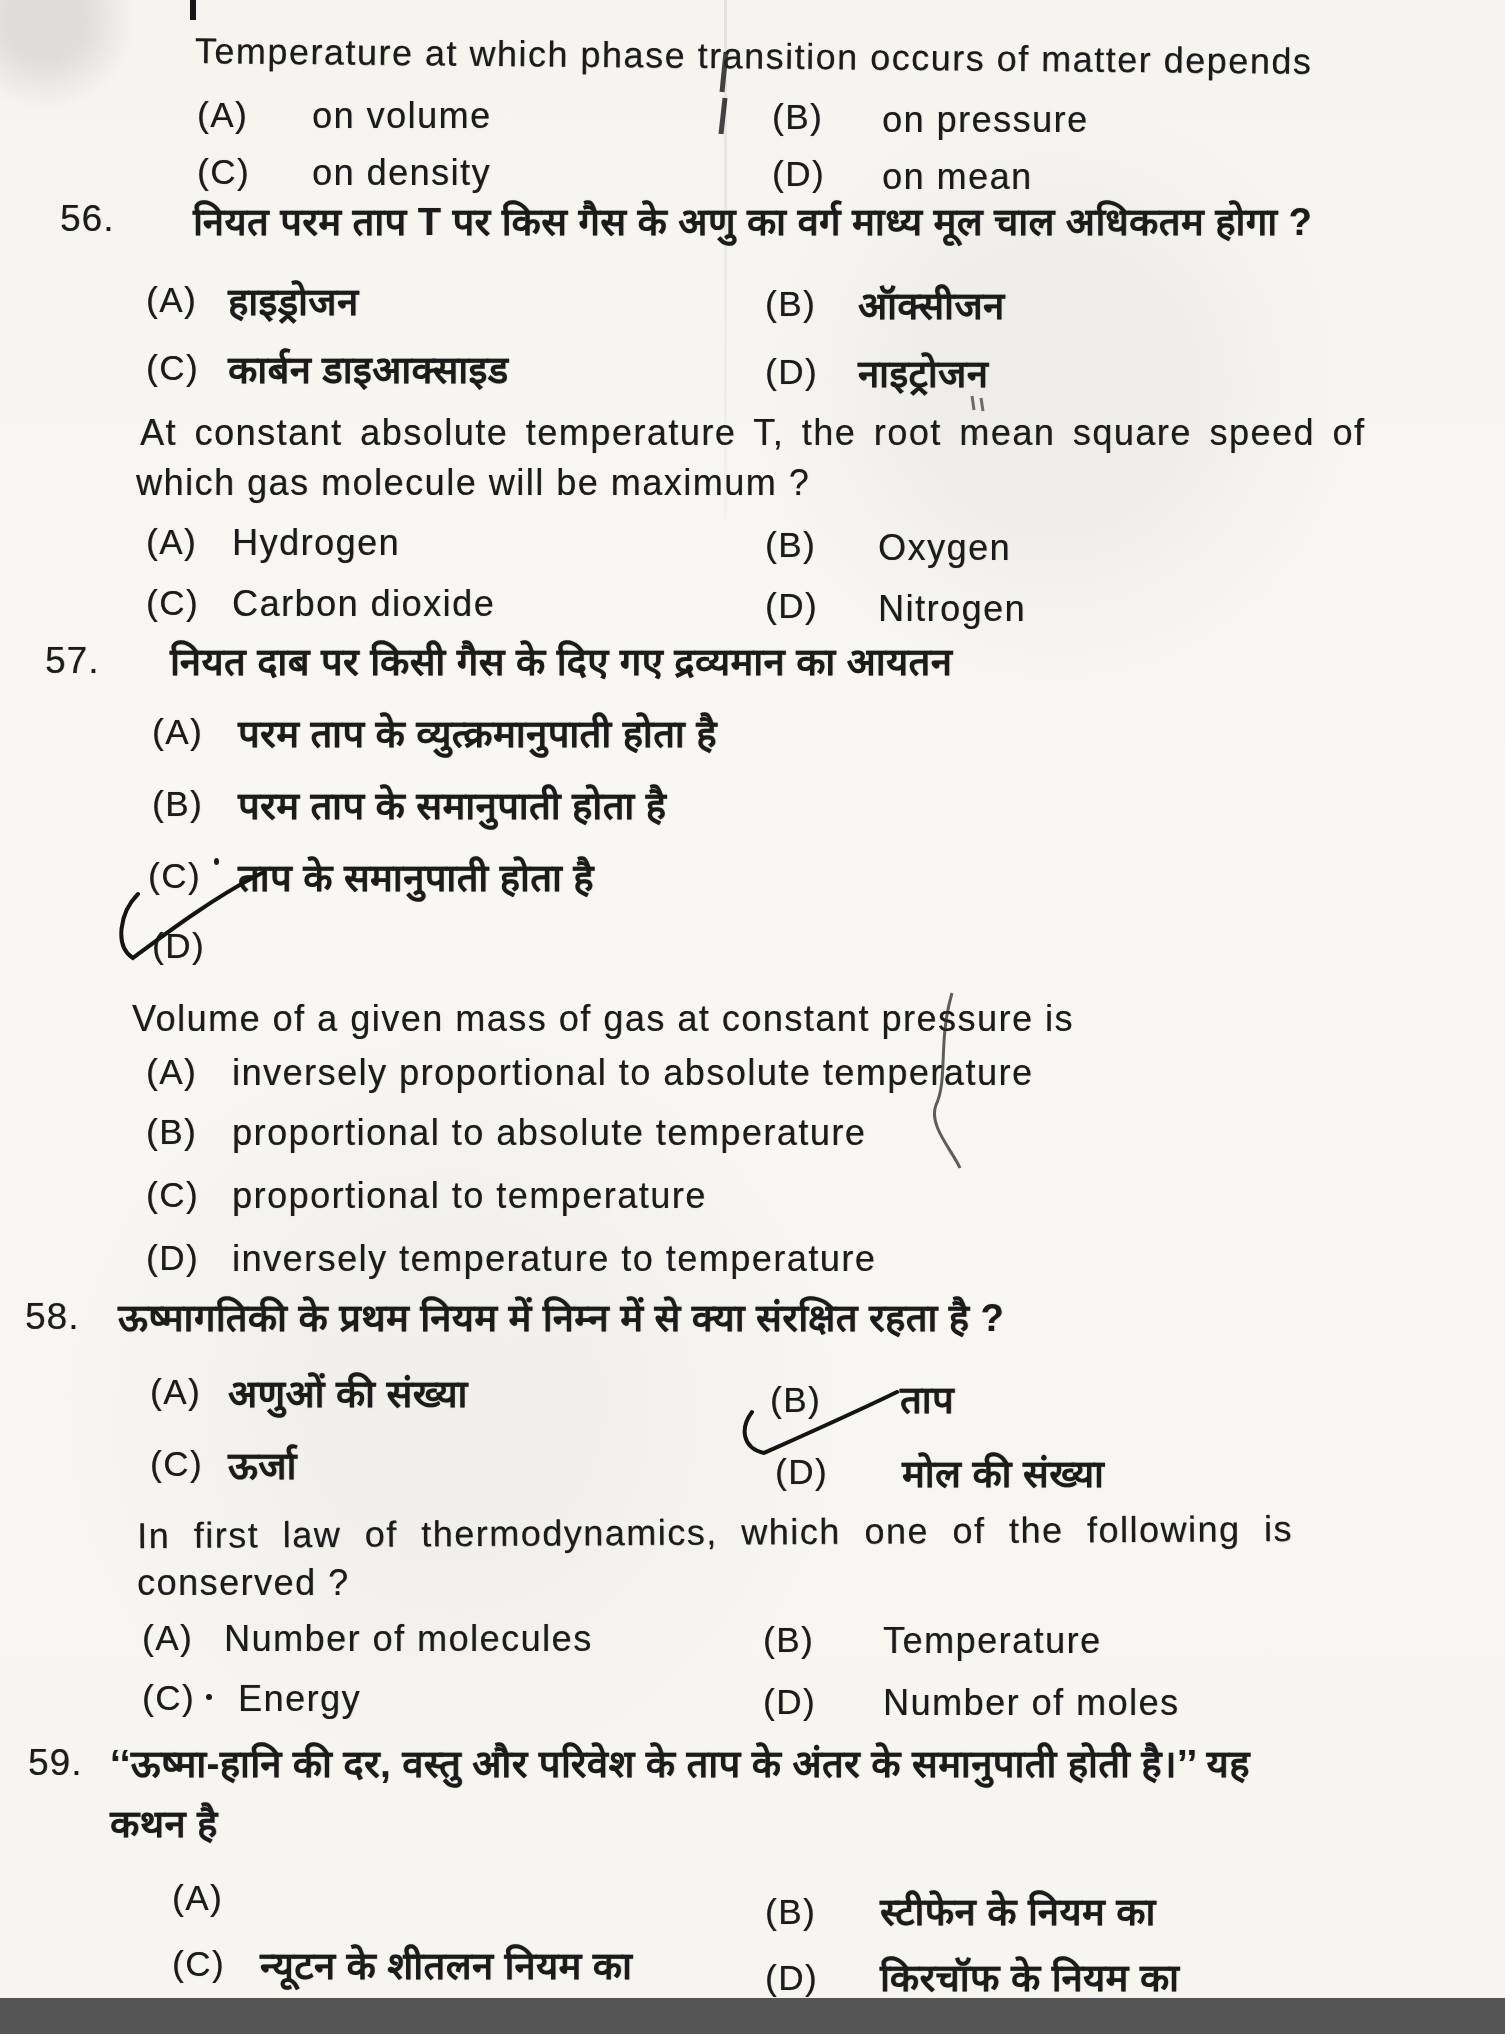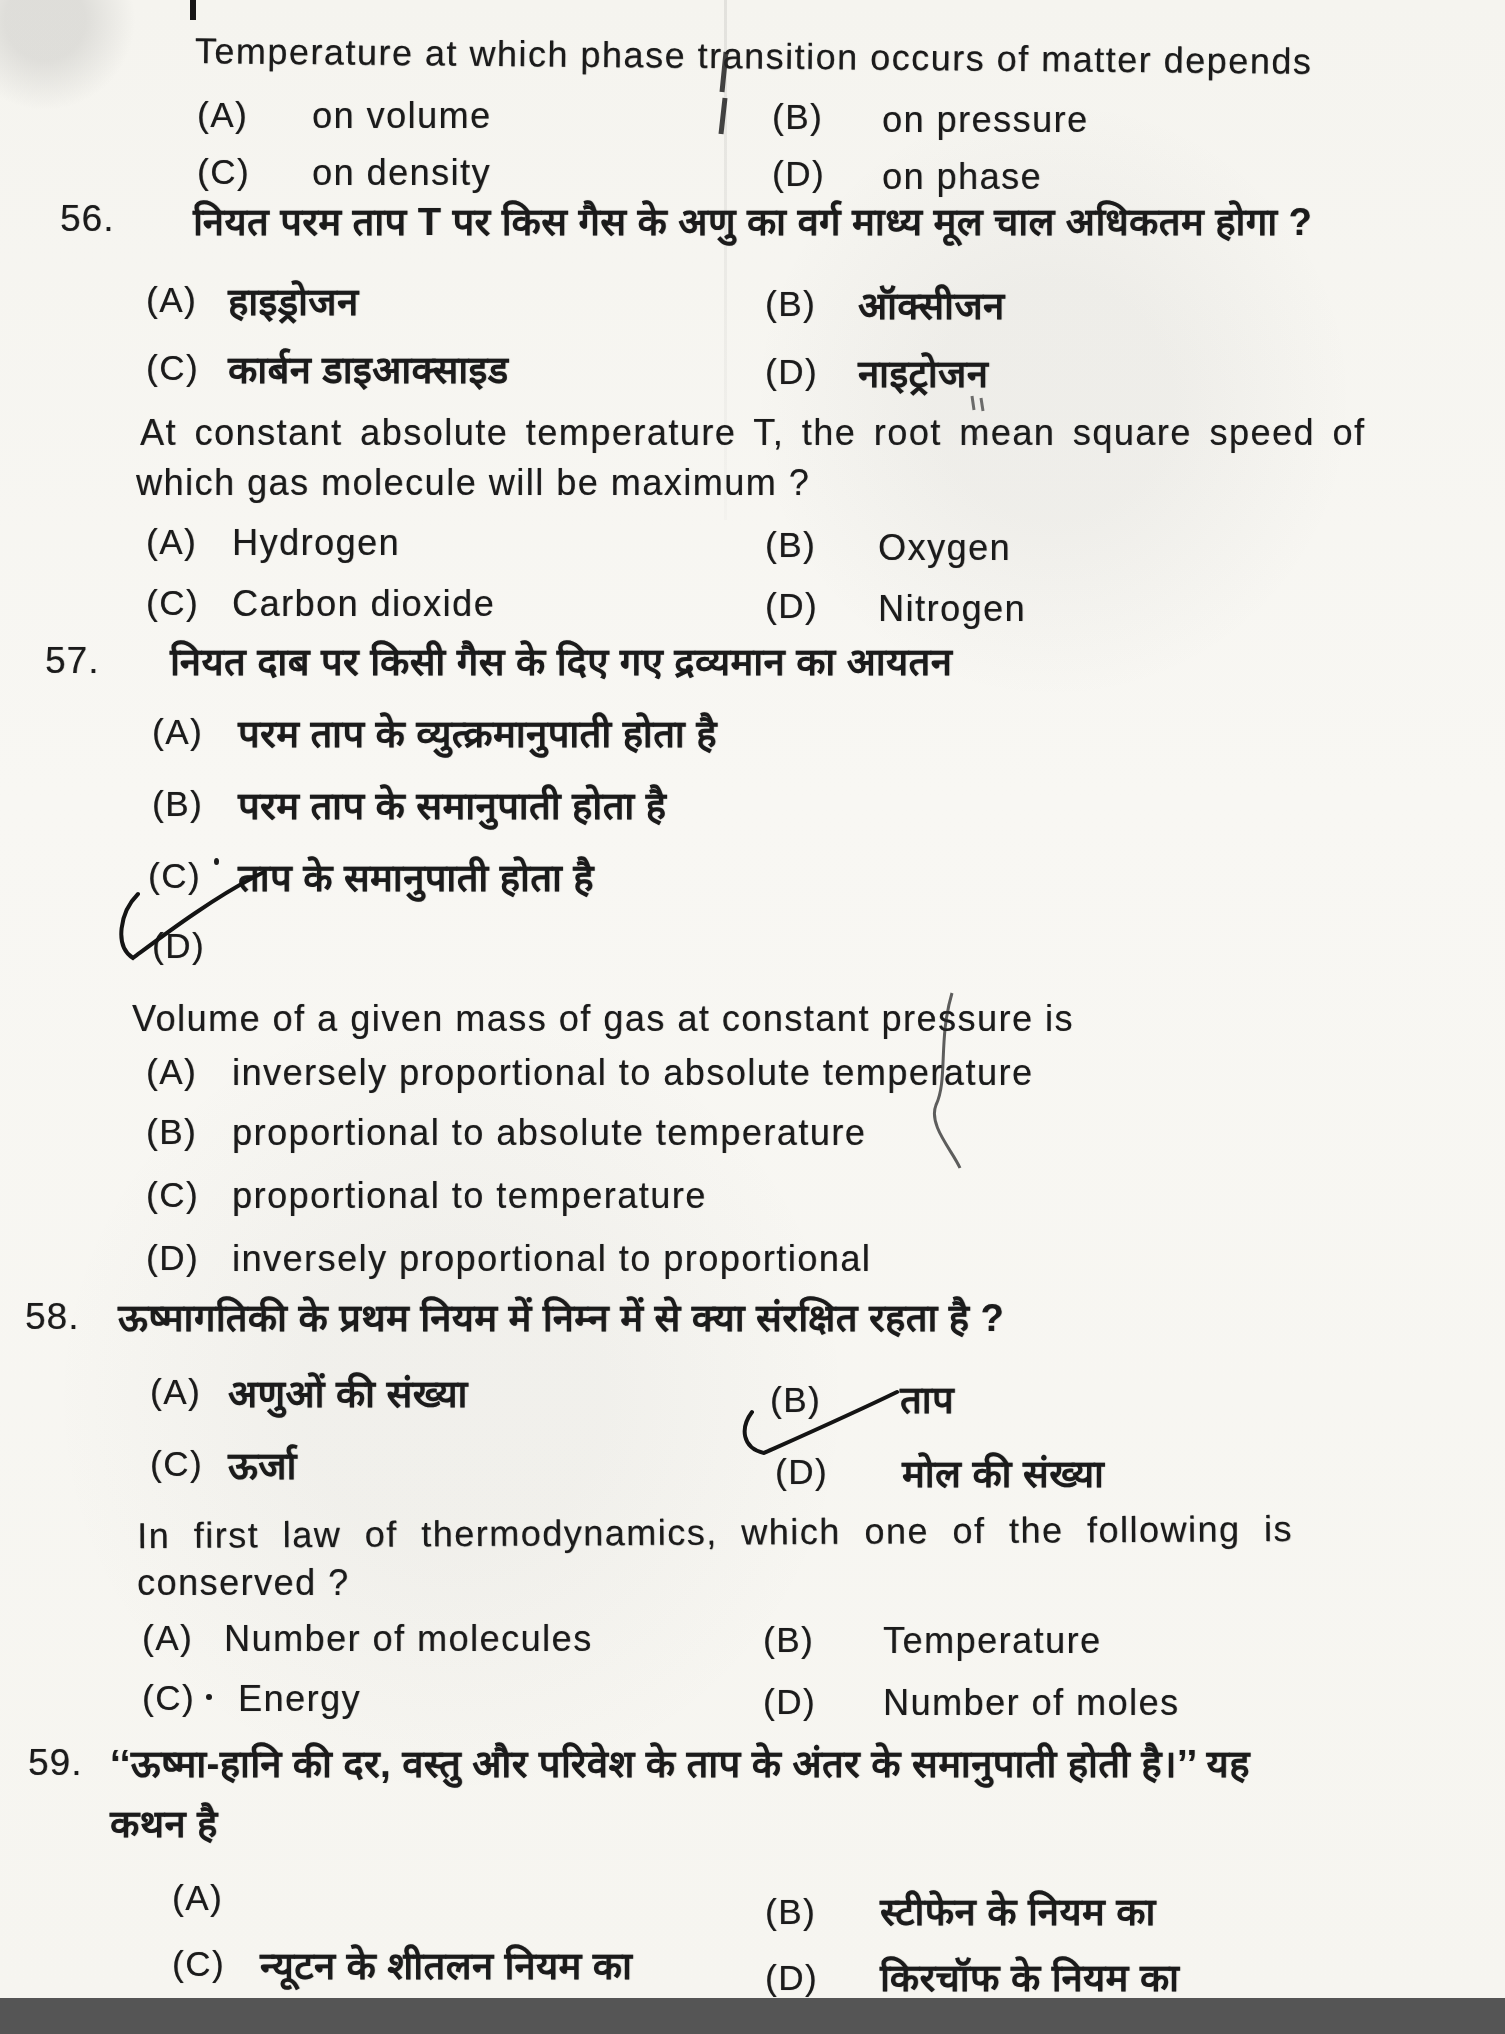--- a/index.html
+++ b/index.html
@@ -39,21 +39,21 @@
   <div class="crease" style="left:724px;top:0;width:3px;height:520px"></div>
 
   <div class="abs en tilt1" style="left:195px;top:30px">Temperature at which phase transition occurs of matter depends</div>
   <div class="abs en lbl" style="left:197px;top:95px">(A)</div>
   <div class="abs en" style="left:312px;top:95px">on volume</div>
   <div class="abs en lbl" style="left:772px;top:97px">(B)</div>
   <div class="abs en" style="left:882px;top:99px">on pressure</div>
   <div class="abs en lbl" style="left:197px;top:152px">(C)</div>
   <div class="abs en" style="left:312px;top:152px">on density</div>
   <div class="abs en lbl" style="left:772px;top:154px">(D)</div>
-  <div class="abs en" style="left:882px;top:156px">on phase</div>
+  <div class="abs en" style="left:882px;top:156px">on mean</div>
 
   <div class="abs num" style="left:60px;top:198px">56.</div>
   <div class="abs hi" style="left:193px;top:194px">नियत परम ताप T पर किस गैस के अणु का वर्ग माध्य मूल चाल अधिकतम होगा ?</div>
 
   <div class="abs en lbl" style="left:146px;top:280px">(A)</div>
   <div class="abs hi" style="left:228px;top:274px">हाइड्रोजन</div>
   <div class="abs en lbl" style="left:765px;top:284px">(B)</div>
   <div class="abs hi" style="left:858px;top:278px">ऑक्सीजन</div>
   <div class="abs en lbl" style="left:146px;top:348px">(C)</div>
   <div class="abs hi" style="left:228px;top:342px">कार्बन डाइआक्साइड</div>
@@ -86,21 +86,21 @@
 
   <div class="abs en" style="left:132px;top:998px">Volume of a given mass of gas at constant pressure is</div>
 
   <div class="abs en lbl" style="left:146px;top:1052px">(A)</div>
   <div class="abs en" style="left:232px;top:1052px">inversely proportional to absolute temperature</div>
   <div class="abs en lbl" style="left:146px;top:1112px">(B)</div>
   <div class="abs en" style="left:232px;top:1112px">proportional to absolute temperature</div>
   <div class="abs en lbl" style="left:146px;top:1175px">(C)</div>
   <div class="abs en" style="left:232px;top:1175px">proportional to temperature</div>
   <div class="abs en lbl" style="left:146px;top:1238px">(D)</div>
-  <div class="abs en" style="left:232px;top:1238px">inversely proportional to proportional</div>
+  <div class="abs en" style="left:232px;top:1238px">inversely temperature to temperature</div>
 
   <div class="abs num" style="left:25px;top:1296px">58.</div>
   <div class="abs hi" style="left:118px;top:1290px">ऊष्मागतिकी के प्रथम नियम में निम्न में से क्या संरक्षित रहता है ?</div>
 
   <div class="abs en lbl" style="left:150px;top:1372px">(A)</div>
   <div class="abs hi" style="left:228px;top:1366px">अणुओं की संख्या</div>
   <div class="abs en lbl" style="left:770px;top:1380px">(B)</div>
   <div class="abs hi" style="left:900px;top:1372px">ताप</div>
   <div class="abs en lbl" style="left:150px;top:1444px">(C)</div>
   <div class="abs hi" style="left:228px;top:1438px">ऊर्जा</div>

